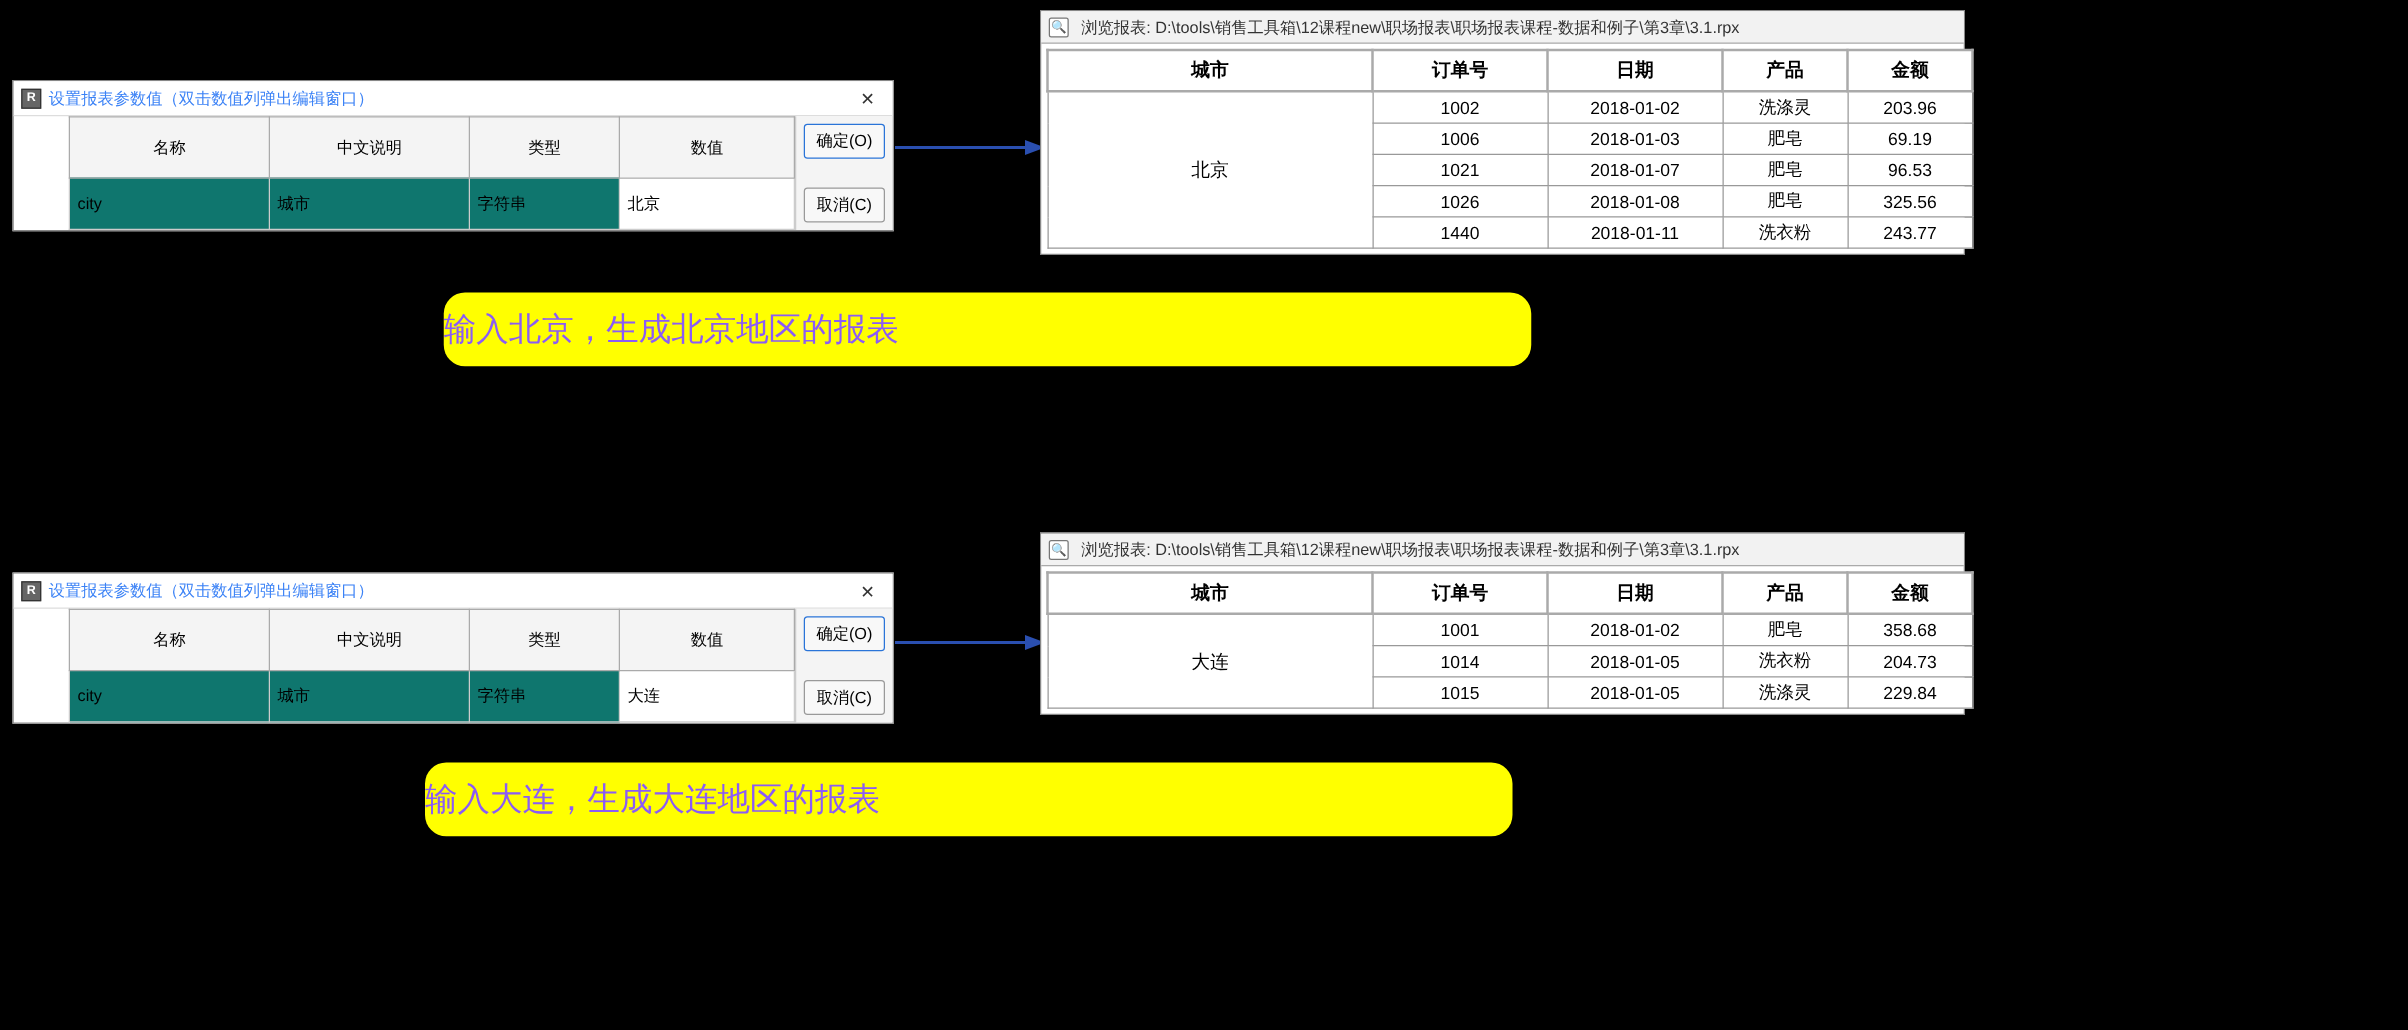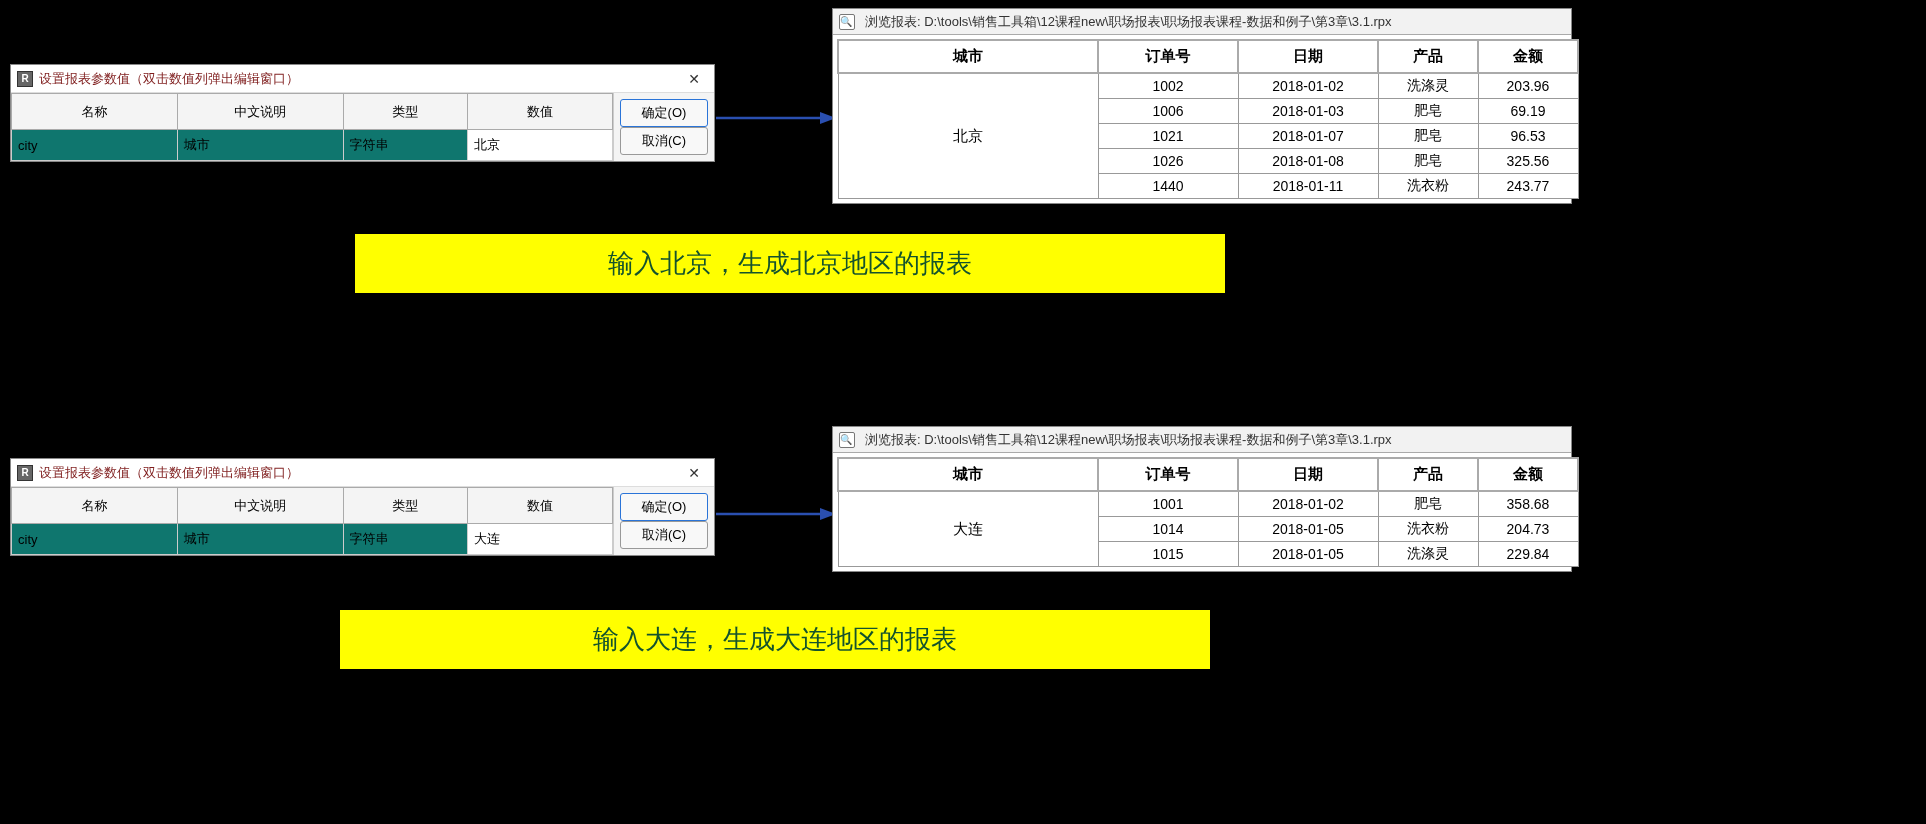--- a/index.html
+++ b/index.html
@@ -29,27 +29,27 @@
     }
     .dialog-icon {
       width: 16px; height: 16px;
       background: #666;
       margin-right: 6px;
       display: inline-flex;
       align-items: center; justify-content: center;
       color: #fff; font-size: 10px; font-weight: bold;
       border: 1px solid #333;
     }
-    .dialog-title { flex: 1; font-size: 13px; color: #7f1d1d; }
+    .dialog-title { flex: 1; font-size: 13px; color: #3b82f6; }
     .dialog-close {
       width: 28px; height: 20px;
       display: flex; align-items: center; justify-content: center;
       font-size: 14px; color: #333; cursor: pointer;
     }
-    .dialog-body { display: flex; }
+    .dialog-body { display: flex; margin-left: 44px; }
     .param-grid {
       flex: 1;
       border-collapse: collapse;
       table-layout: fixed;
       width: 580px;
     }
     .param-grid th {
       background: #f4f4f4;
       border: 1px solid #aaa;
       padding: 4px 6px;
@@ -60,21 +60,21 @@
     .param-grid td {
       border: 1px solid #ccc;
       background: #0f766e;
       padding: 2px 6px;
       font-size: 13px;
     }
     .param-grid td.value-cell { background: #fff; }
     .dialog-buttons {
       width: 101px;
       padding: 6px;
-      display: flex; flex-direction: column; gap: 0;
+      display: flex; flex-direction: column; gap: 23px;
       background: #f4f4f4;
       border-left: 1px solid #ccc;
     }
     .win-btn {
       border: 1px solid #999;
       background: #f8f8f8;
       padding: 4px 8px;
       border-radius: 3px;
       font-size: 13px;
       text-align: center;
@@ -128,24 +128,24 @@
       font-size: 14px;
       padding: 3px 4px;
       text-align: center;
       background: #fff;
     }
     .report-table td.rowspan { vertical-align: middle; font-size: 15px; }
 
     .caption-bar {
       position: absolute;
       background: #ffff00;
-      text-align: center;
       font-size: 26px;
       padding: 12px 0;
-      color: #14532d;
+      color: #8b5cf6;
+      border-radius: 17px;
     }
   </style>
 </head>
 <body>
 
 <div class="dialog" style="left:10px; top:64px; width:705px;">
   <div class="dialog-titlebar">
     <span class="dialog-icon">R</span>
     <span class="dialog-title">设置报表参数值（双击数值列弹出编辑窗口）</span>
     <span class="dialog-close">✕</span>

